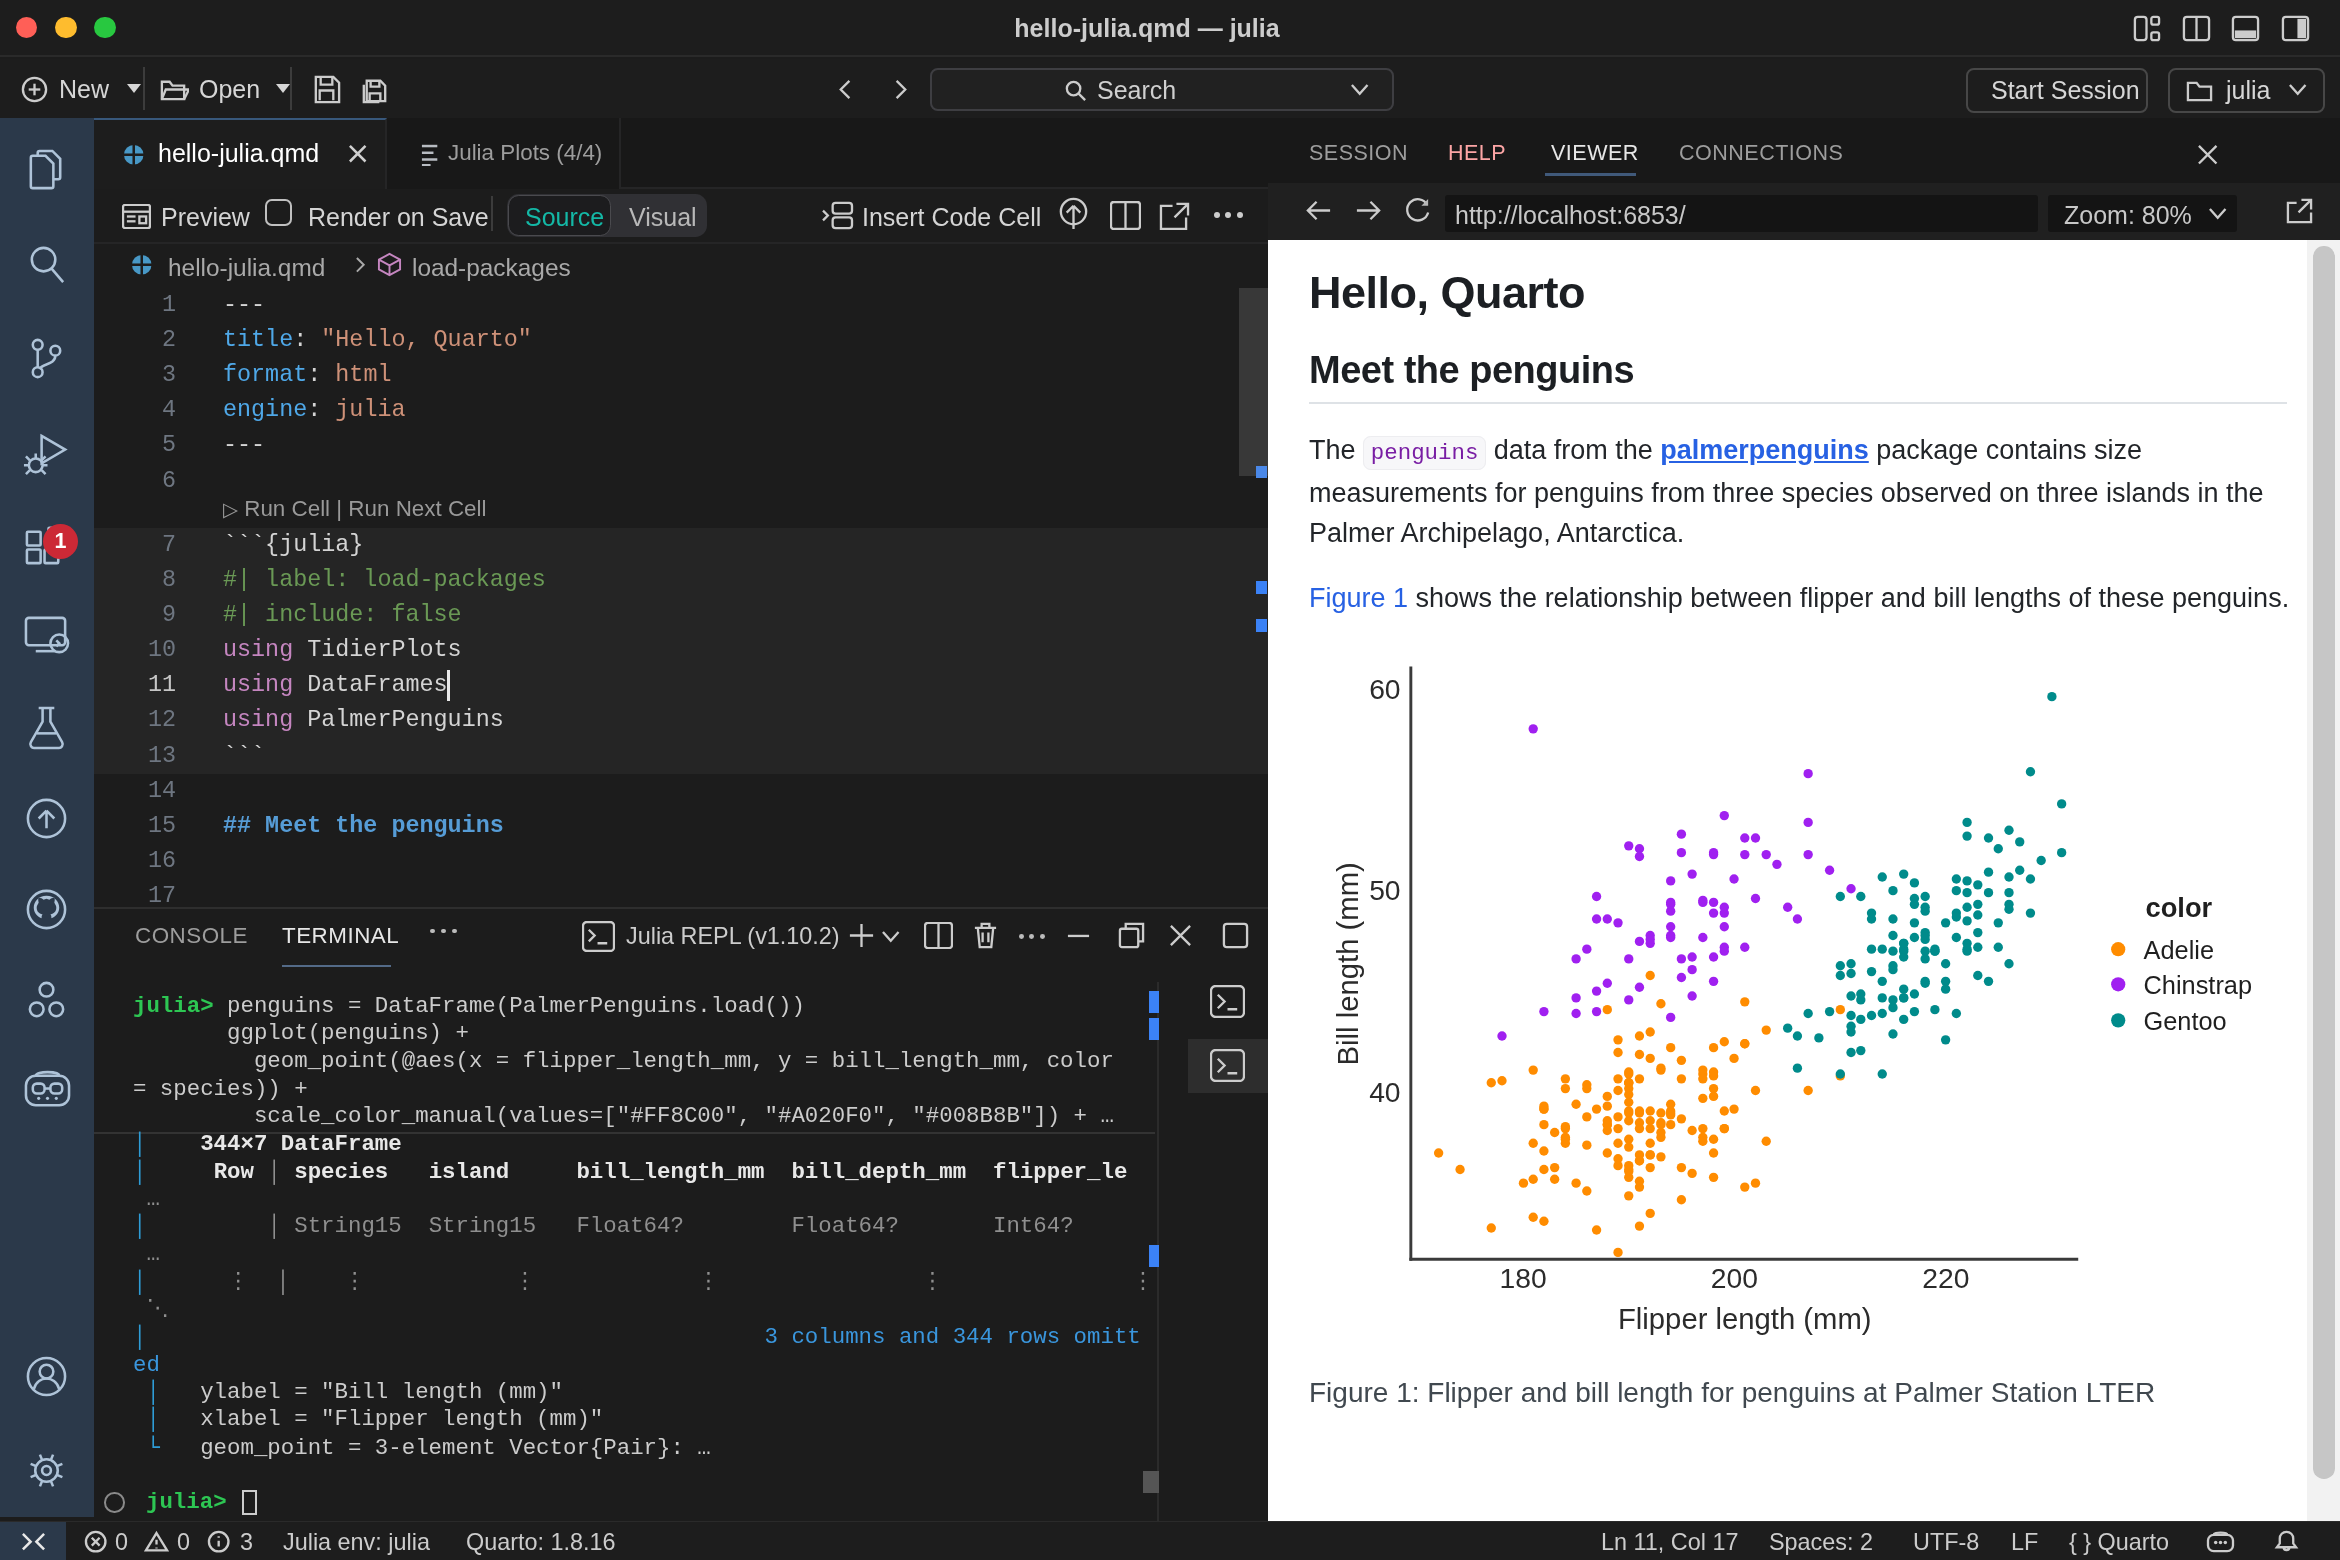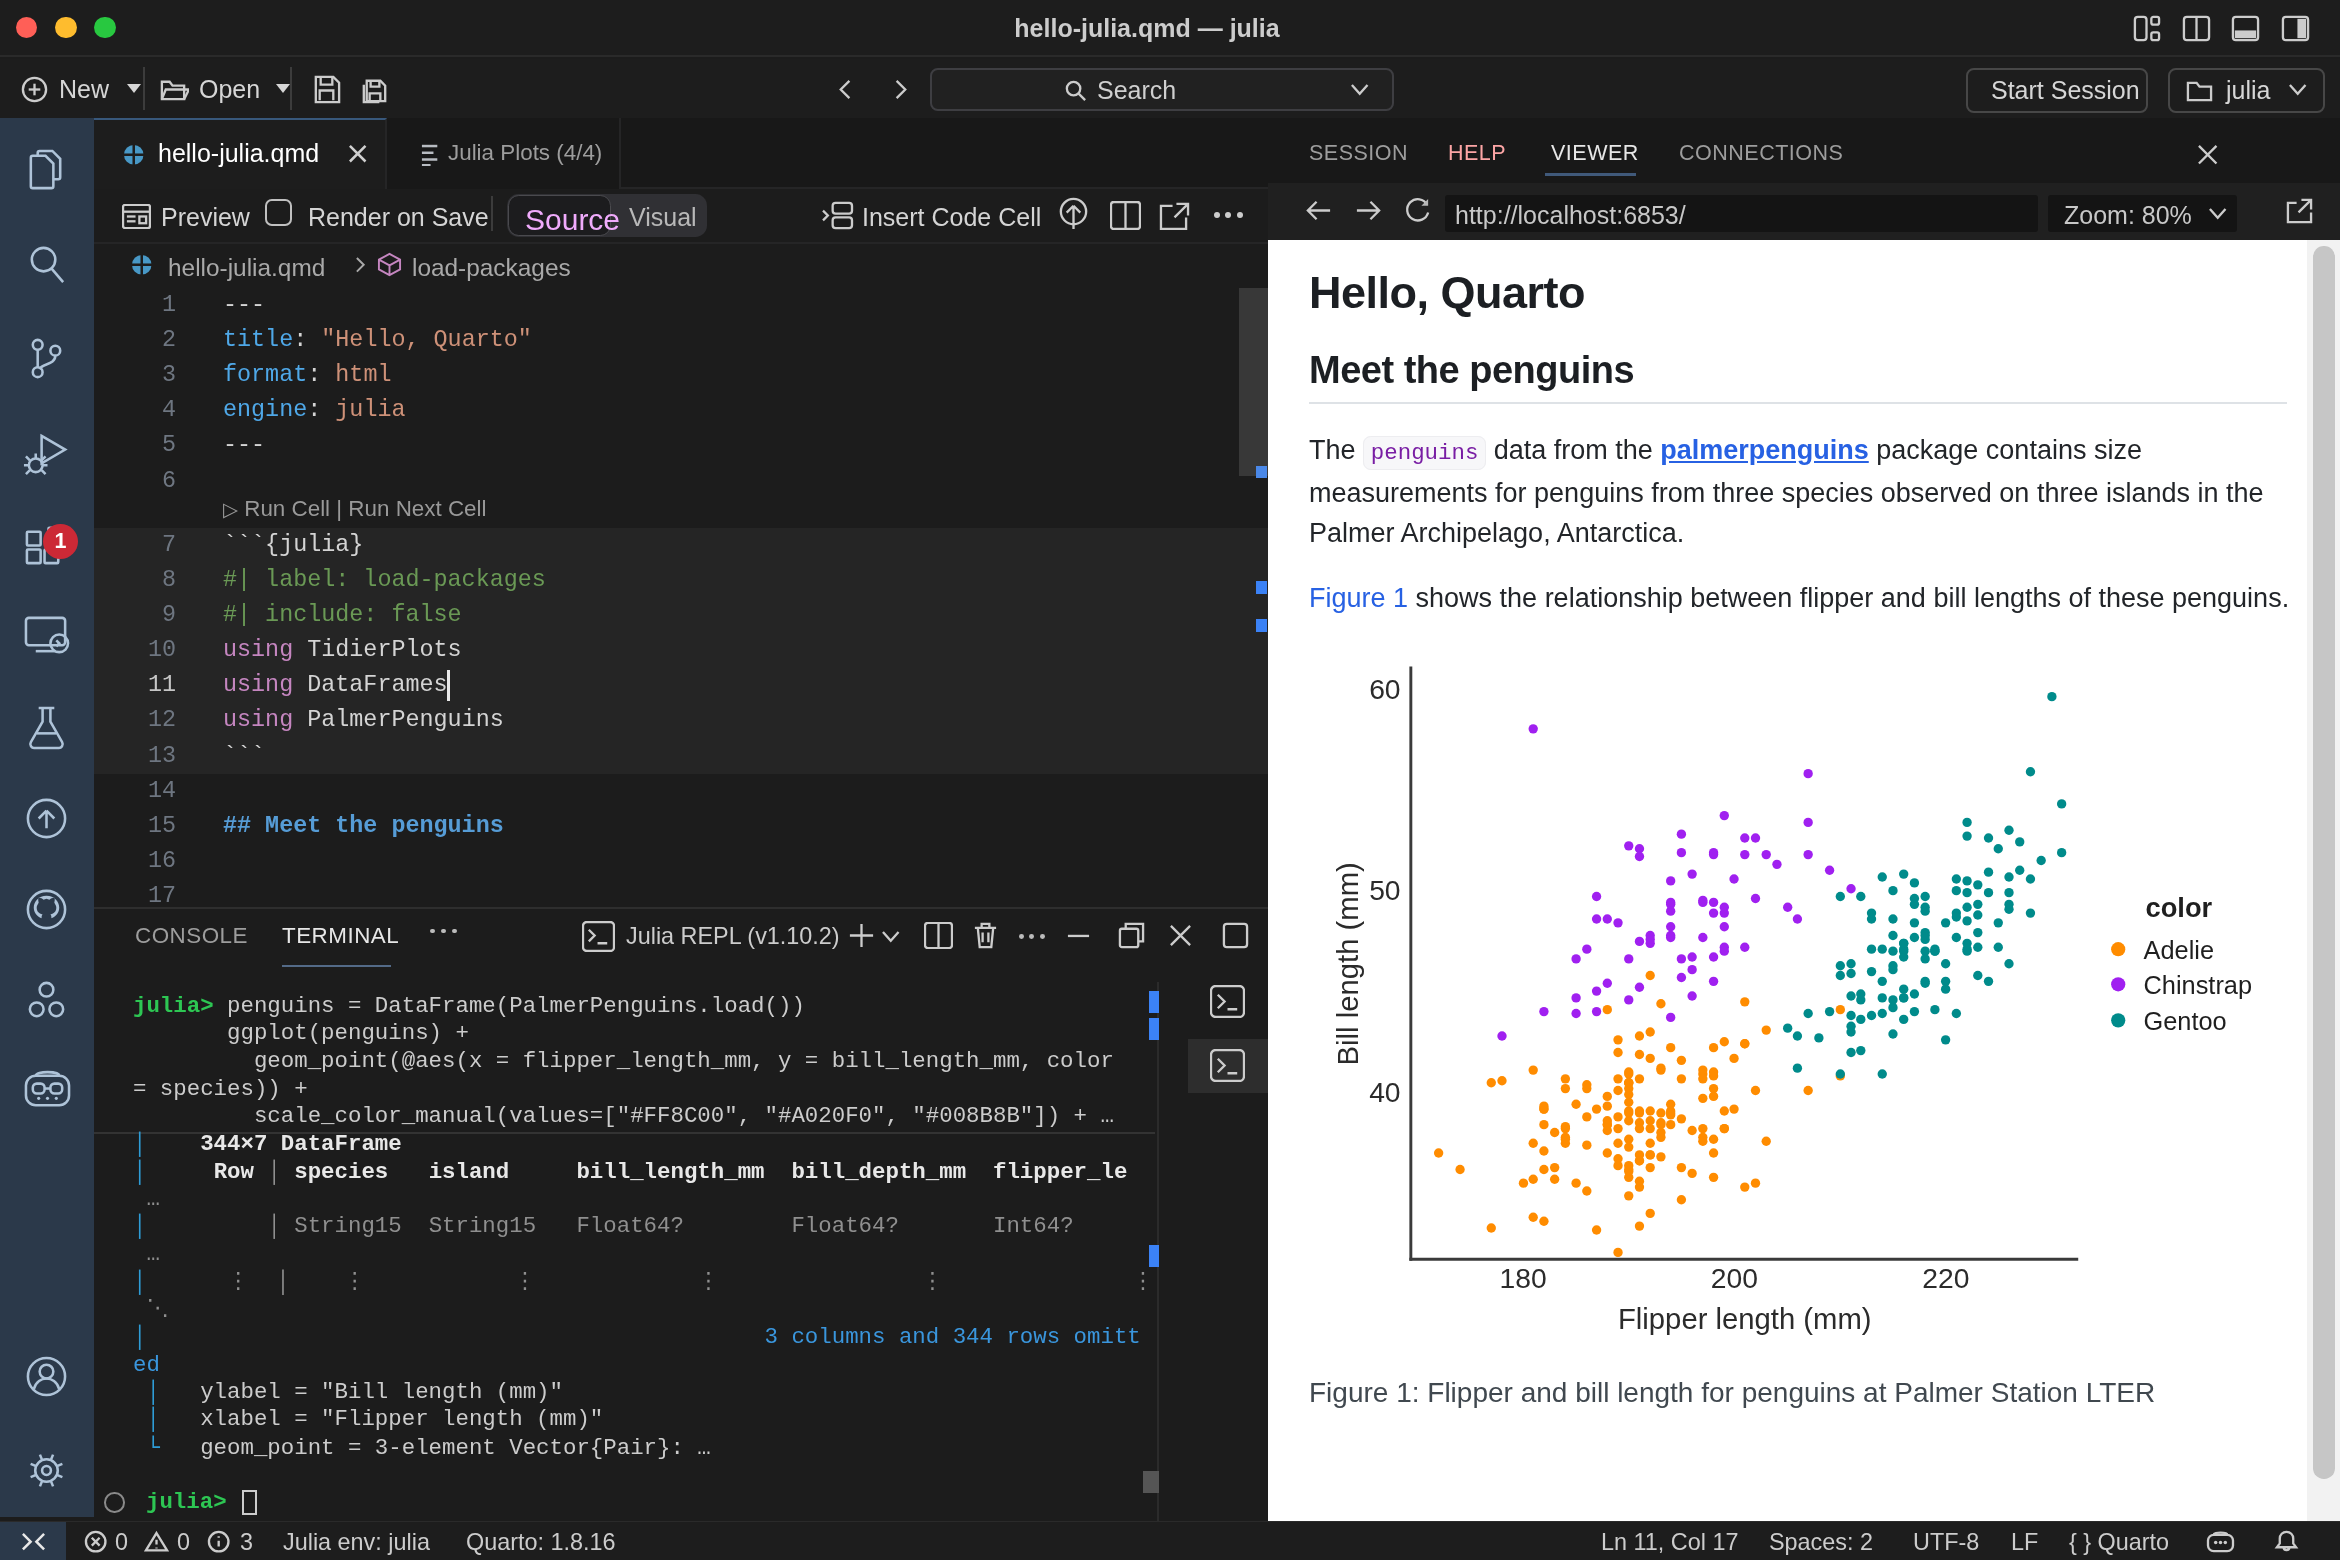--- a/index.html
+++ b/index.html
@@ -216,21 +216,21 @@
       <line class="ic" x1="5" y1="13" x2="14" y2="13"></line>
       <line class="ic" x1="5" y1="18" x2="14" y2="18"></line>
       <rect class="ic" x="18" y="13" width="7" height="7"></rect>
     </svg>
   <div class="abs" style="left:67px;top:85px;font-size:25px;color:#d5d5d5;">Preview</div>
   <div class="abs" style="left:171px;top:81px;width:27px;height:27px;border:2.9px solid #c0c0c0;border-radius:6.8px;"></div>
   <div class="abs" style="left:214px;top:85px;font-size:25px;color:#d5d5d5;">Render on Save</div>
   <div class="abs" style="left:397px;top:78px;width:2px;height:35px;background:#3c3c3c;"></div>
   <div class="abs" style="left:413px;top:76px;width:200px;height:43px;background:#303034;border-radius:11.7px;"></div>
   <div class="abs" style="left:414px;top:77px;width:103px;height:41px;background:#1c1c1e;border:1px solid #4a4a4e;border-radius:10.7px;"></div>
-  <div class="abs" style="left:431px;top:85px;font-size:30px;color:#f0abfc;">Source</div>
+  <div class="abs" style="left:431px;top:85px;font-size:25px;color:#14b8a6;">Source</div>
   <div class="abs" style="left:535px;top:85px;font-size:25px;color:#b8b8b8;">Visual</div>
   <svg class="abs" style="left:727px;top:83px" width="33" height="29" viewBox="0 0 34 30">
       <path class="ic" d="M2 10 l5 5 l-5 5" stroke-width="2"></path>
       <rect class="ic" x="12" y="2" width="20" height="11" rx="3"></rect>
       <rect class="ic" x="12" y="17" width="20" height="11" rx="3"></rect>
     </svg>
   <div class="abs" style="left:768px;top:85px;font-size:25px;color:#d5d5d5;">Insert Code Cell</div>
   <svg class="abs" style="left:961px;top:78px" width="37" height="37" viewBox="0 0 38 38">
       <circle class="ic" cx="19" cy="16" r="13"></circle>
       <path class="ic" d="M19 34 v-24 M19 10 l-7 7 M19 10 l7 7"></path>

